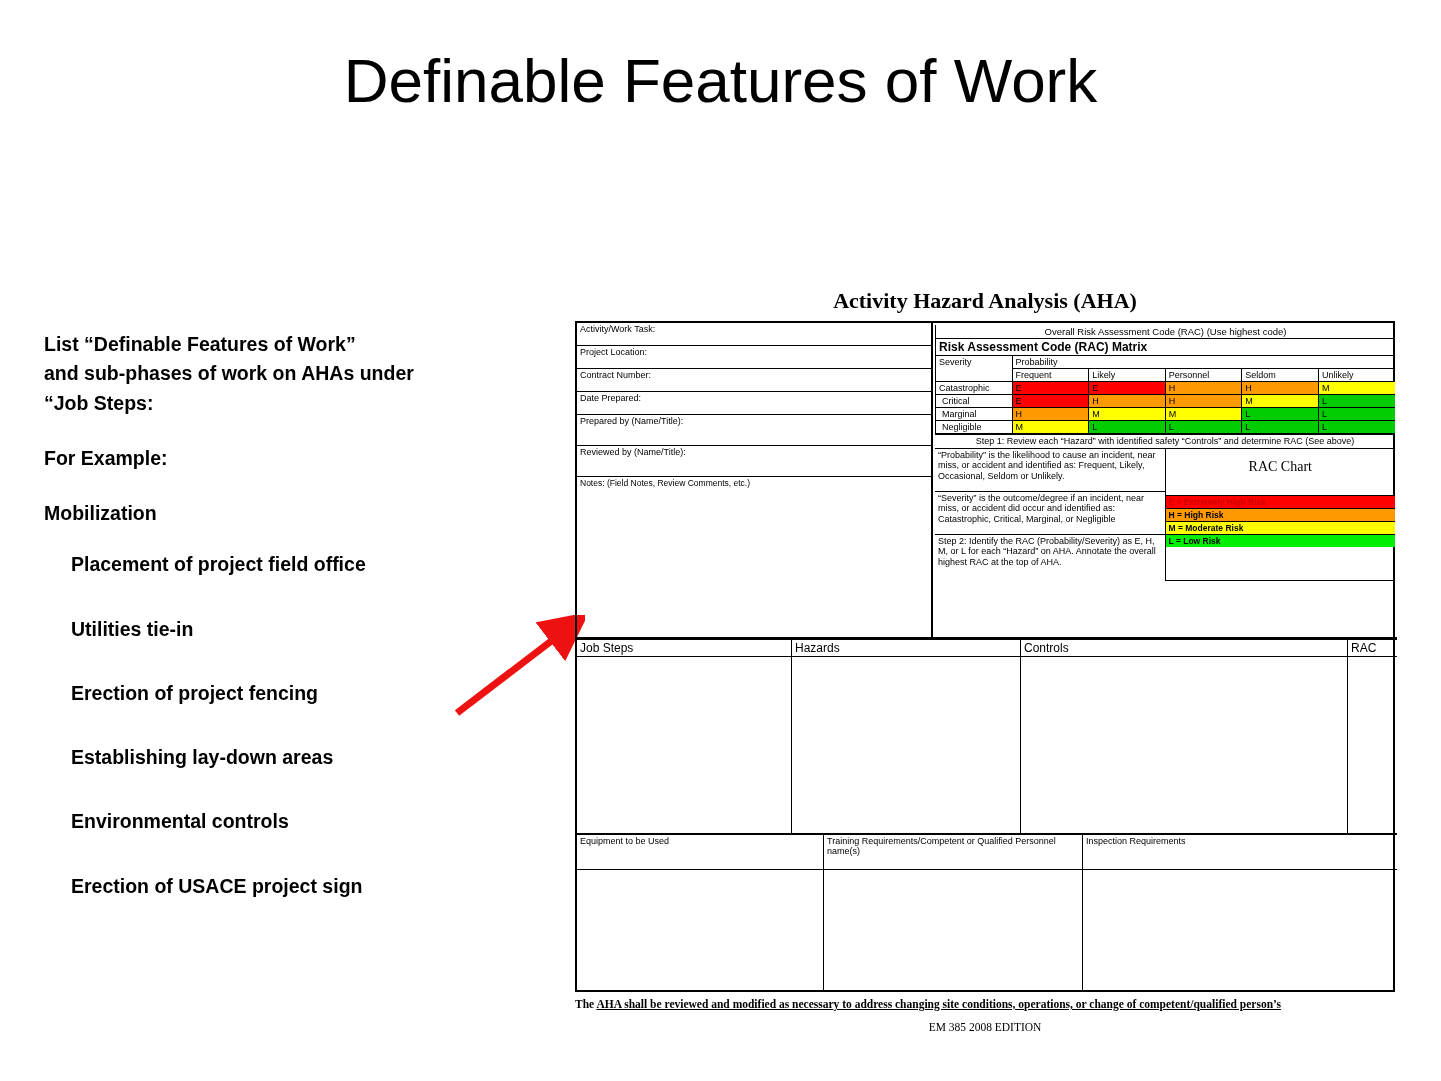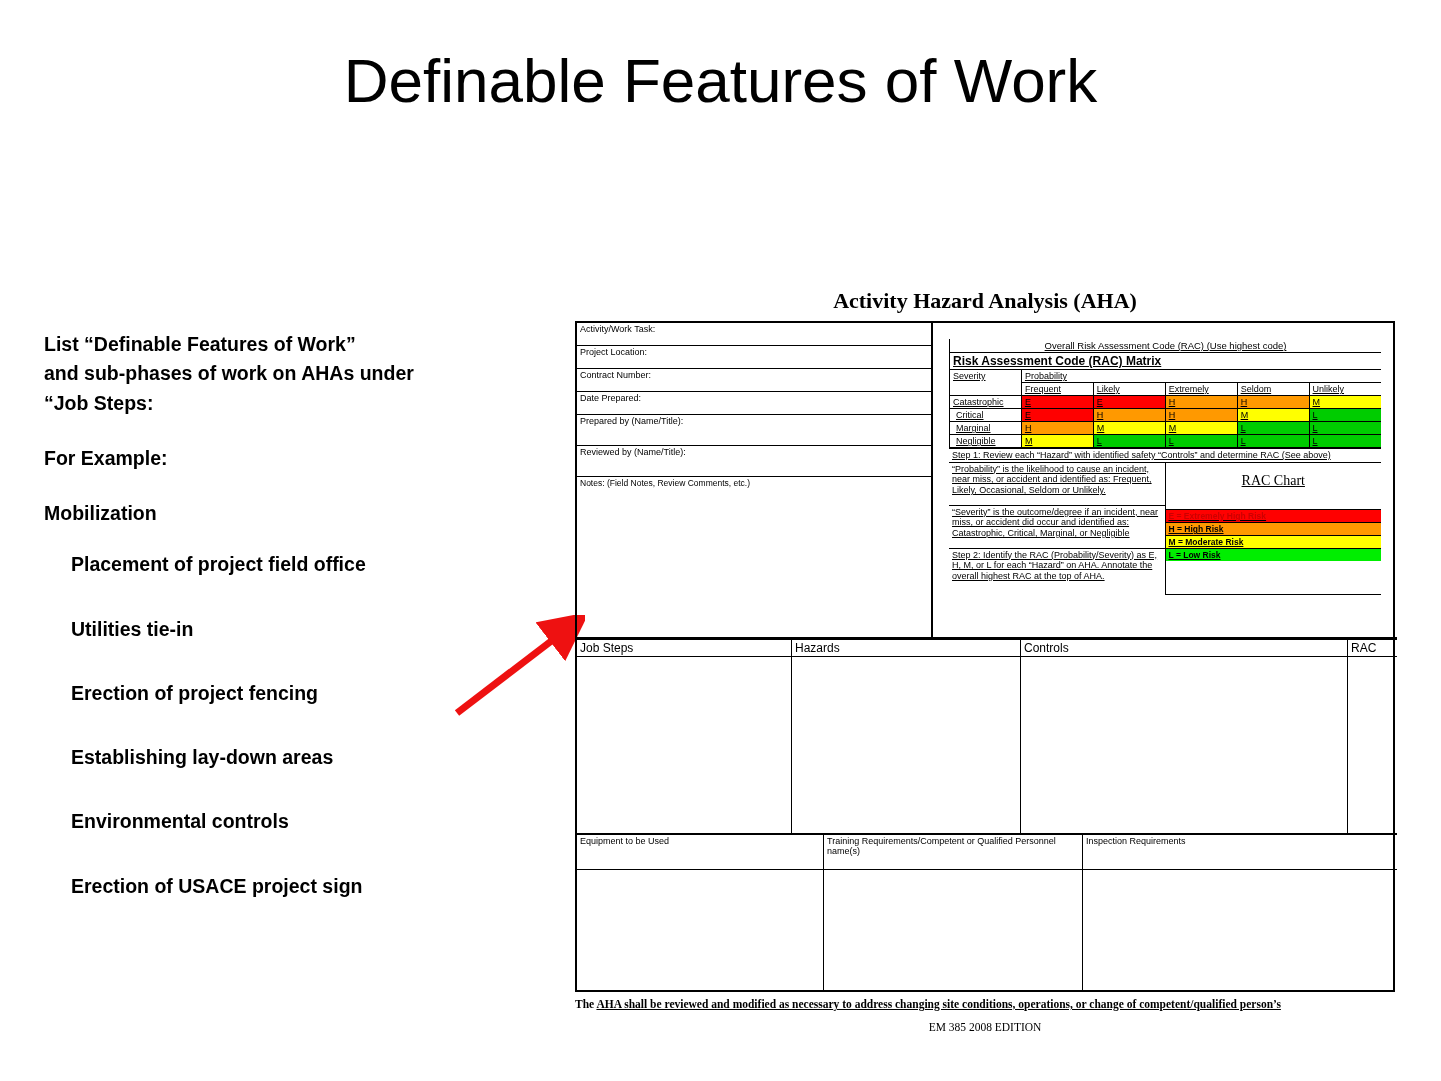--- a/index.html
+++ b/index.html
@@ -215,38 +215,38 @@
             <tr>
                     <td class="lbl" style="border-left:none;height:28px;">Reviewed by (Name/Title):</td>
                   </tr>
             <tr>
                     <td class="lbl b notes-cell" style="border-left:none;border-bottom:none;font-size:8.5px;">Notes: (Field Notes, Review Comments, etc.)</td>
                   </tr>
           </tbody>
               </table>
         </td>
 
-        <td style="padding:16px;border-right:none;border-top:none;text-decoration:underline;">
+        <td style="padding:2px;border-right:none;border-top:none;">
 
           <table class="racmatrix">
             <tbody>
                   <tr>
               <td colspan="6" class="lbl" style="text-align:center;border-top:none;border-right:none;font-size:9.5px;">Overall Risk Assessment Code (RAC) (Use highest code)</td>
             </tr>
             <tr>
               <td colspan="6" class="hdr" style="border-right:none;">Risk Assessment Code (RAC) Matrix</td>
             </tr>
             <tr>
               <td rowspan="2" class="sev-label" style="width:152px;">Severity</td>
               <td colspan="5" class="prob-label" style="border-right:none;">Probability</td>
             </tr>
             <tr>
               <td>Frequent</td>
               <td>Likely</td>
-              <td>Extremely</td>
+              <td>Personnel</td>
               <td>Seldom</td>
               <td style="border-right:none;">Unlikely</td>
             </tr>
             <tr>
               <td class="rowname">Catastrophic</td>
               <td class="cellE">E</td>
               <td class="cellE">E</td>
               <td class="cellH">H</td>
               <td class="cellH">H</td>
               <td class="cellM" style="border-right:none;">M</td>
@@ -274,21 +274,21 @@
               <td class="cellL">L</td>
               <td class="cellL">L</td>
               <td class="cellL" style="border-right:none;">L</td>
             </tr>
           </tbody>
               </table>
 
           <table class="doc steps" style="width:100%;border:none;">
             <tbody>
                   <tr>
-              <td colspan="2" style="border-left:none;border-right:none;">
+              <td colspan="2" style="border-left:none;border-right:none;text-align:center;">
                 <span>Step 1: Review each “Hazard” with identified safety “Controls” and determine RAC (See above)</span>
               </td>
             </tr>
             <tr>
               <td style="width:240px;border-left:none;height:40px;">“Probability” is the likelihood to cause an incident, near miss, or accident and identified as: Frequent, Likely, Occasional, Seldom or Unlikely.</td>
               <td rowspan="3" style="border-right:none;padding:0;vertical-align:top;">
                 <div class="rac-chart-title">RAC Chart</div>
                 <div class="rac-legend" style="margin-top:20px;border-top:1px solid #000;">
                   <div class="legE">E = Extremely High Risk</div>
                   <div class="legH">H = High Risk</div>

